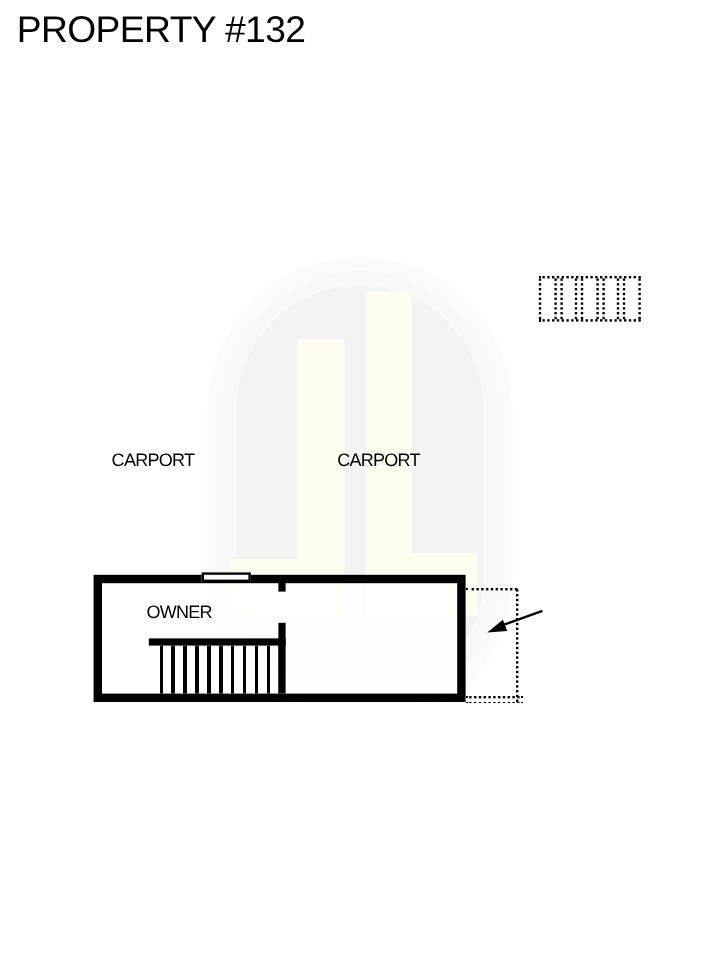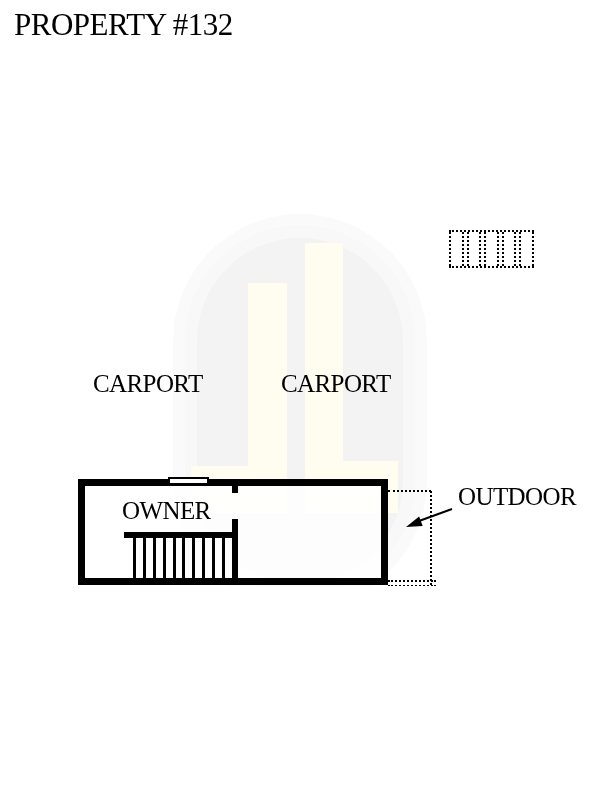--- a/index.html
+++ b/index.html
@@ -1,18 +1,18 @@
 <!DOCTYPE html>
 <html><head>
 <meta charset="utf-8">
 <style>
   html,body{margin:0;padding:0;background:#fff;}
   #canvas{
     position:relative;width:600px;height:586px;background:#ffffff;
-    font-family:Liberation Serif, serif;color:#000;overflow:hidden;
+    font-family:Liberation Sans, sans-serif;color:#000;overflow:hidden;
   }
   .abs{position:absolute;}
 
   
   .title{
     left:14px;top:8px;font-size:31px;line-height:34px;
     letter-spacing:-0.5px;white-space:nowrap;
   }
 
   
@@ -24,21 +24,21 @@
     z-index:1;
   }
   .wm-letter{background:#fffdf0;z-index:2;}
   .wm-j-stem{left:248px;top:283px;width:39px;height:230px;}
   .wm-j-hook{left:191px;top:466px;width:96px;height:47px;border-radius:0 46px 30px 34px;}
   .wm-l-stem{left:305px;top:243px;width:38px;height:270px;}
   .wm-l-foot{left:305px;top:461px;width:93px;height:52px;}
 
   
   .plan-label{
-    font-size:25px;letter-spacing:-0.6px;line-height:23px;
+    font-size:15px;letter-spacing:-0.6px;line-height:23px;
     white-space:nowrap;z-index:6;
   }
 
   
   .deck{
     left:449px;top:230px;width:85px;height:38px;
     border-top:2px dotted #000;border-bottom:2px dotted #000;
     display:flex;gap:3px;box-sizing:border-box;z-index:4;
   }
   .deck-cell{
@@ -124,21 +124,20 @@
   <div class="abs wall stair-bar"></div>
   <div class="abs stair-treads"></div>
 
   <div class="abs plan-label" style="left:122px;top:499px;">OWNER</div>
 
   <div class="abs shower-top"></div>
   <div class="abs shower-right"></div>
   <div class="abs shower-bottom"></div>
 
   <div class="abs plan-label" style="left:458px;top:486px;line-height:21px;">
-    <div>OUTDOOR</div>
   </div>
 
   <svg class="abs arrow-svg" viewBox="0 0 70 40">
     <line x1="57" y1="9" x2="24" y2="21" stroke="#000" stroke-width="2"></line>
     <polygon points="11,27 24.1,16.5 27.7,25.9" fill="#000"></polygon>
   </svg>
 
   <div class="abs logo-box">
     <div class="logo-capsule">
       <span class="logo-letters">JL</span>

